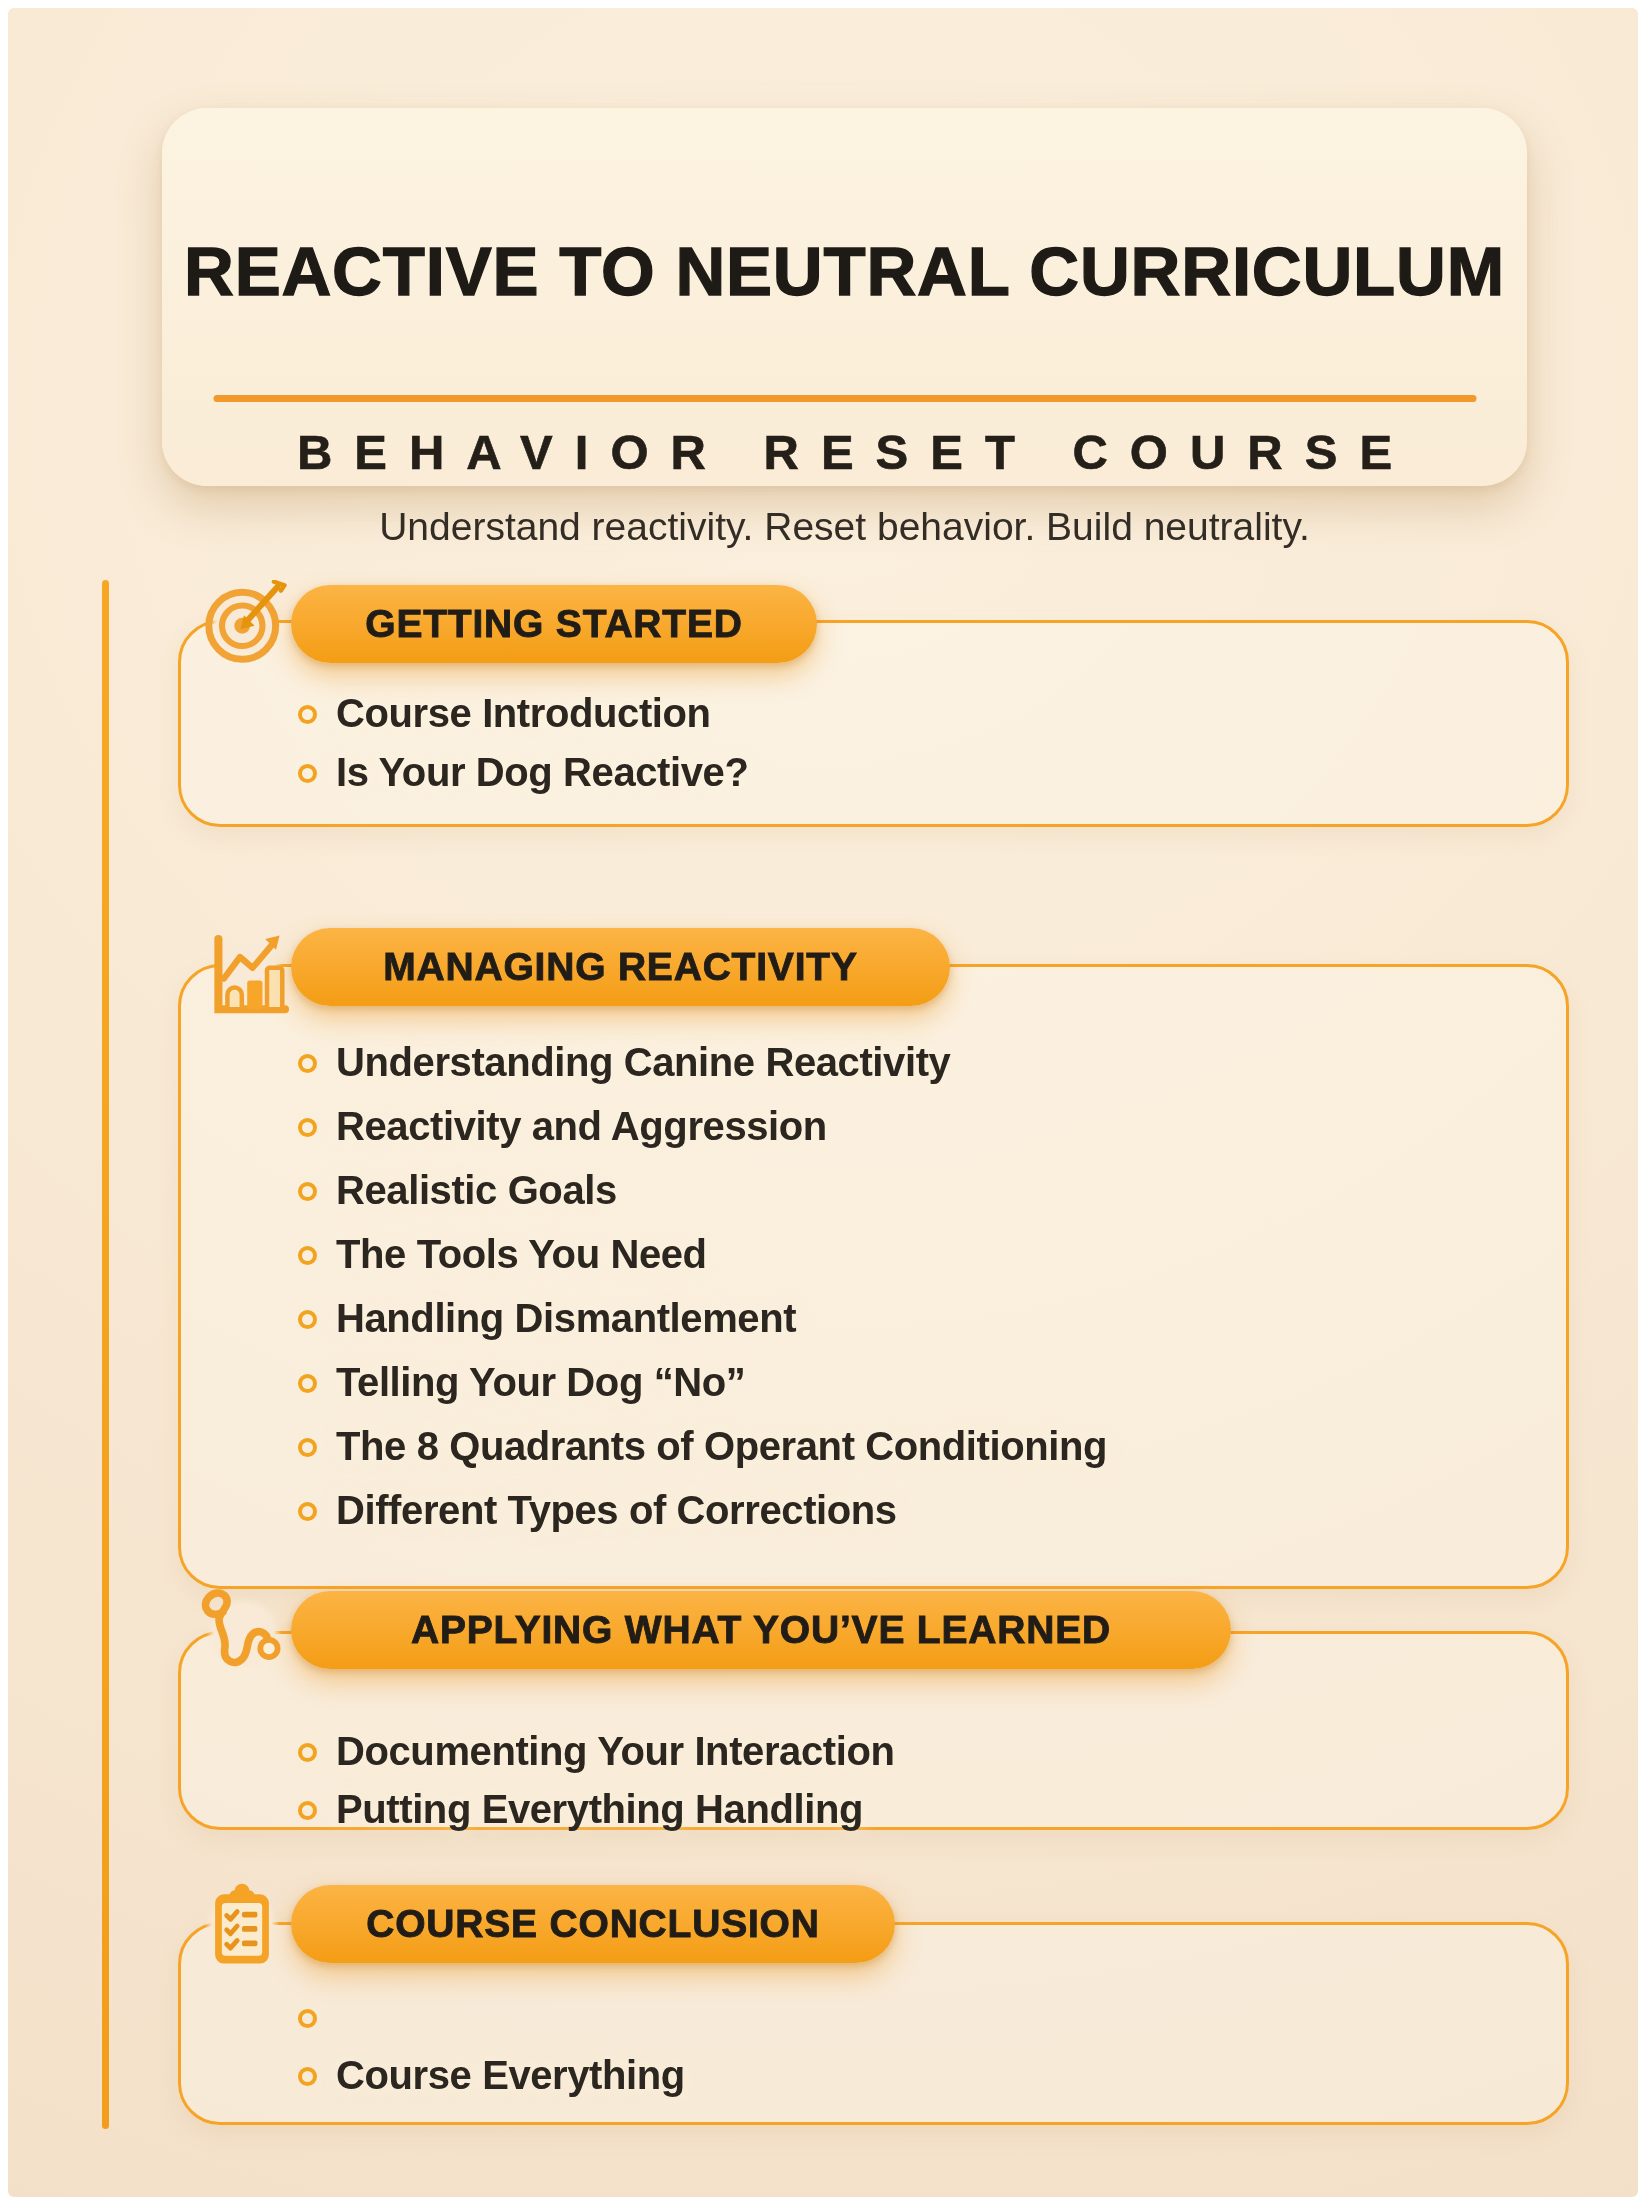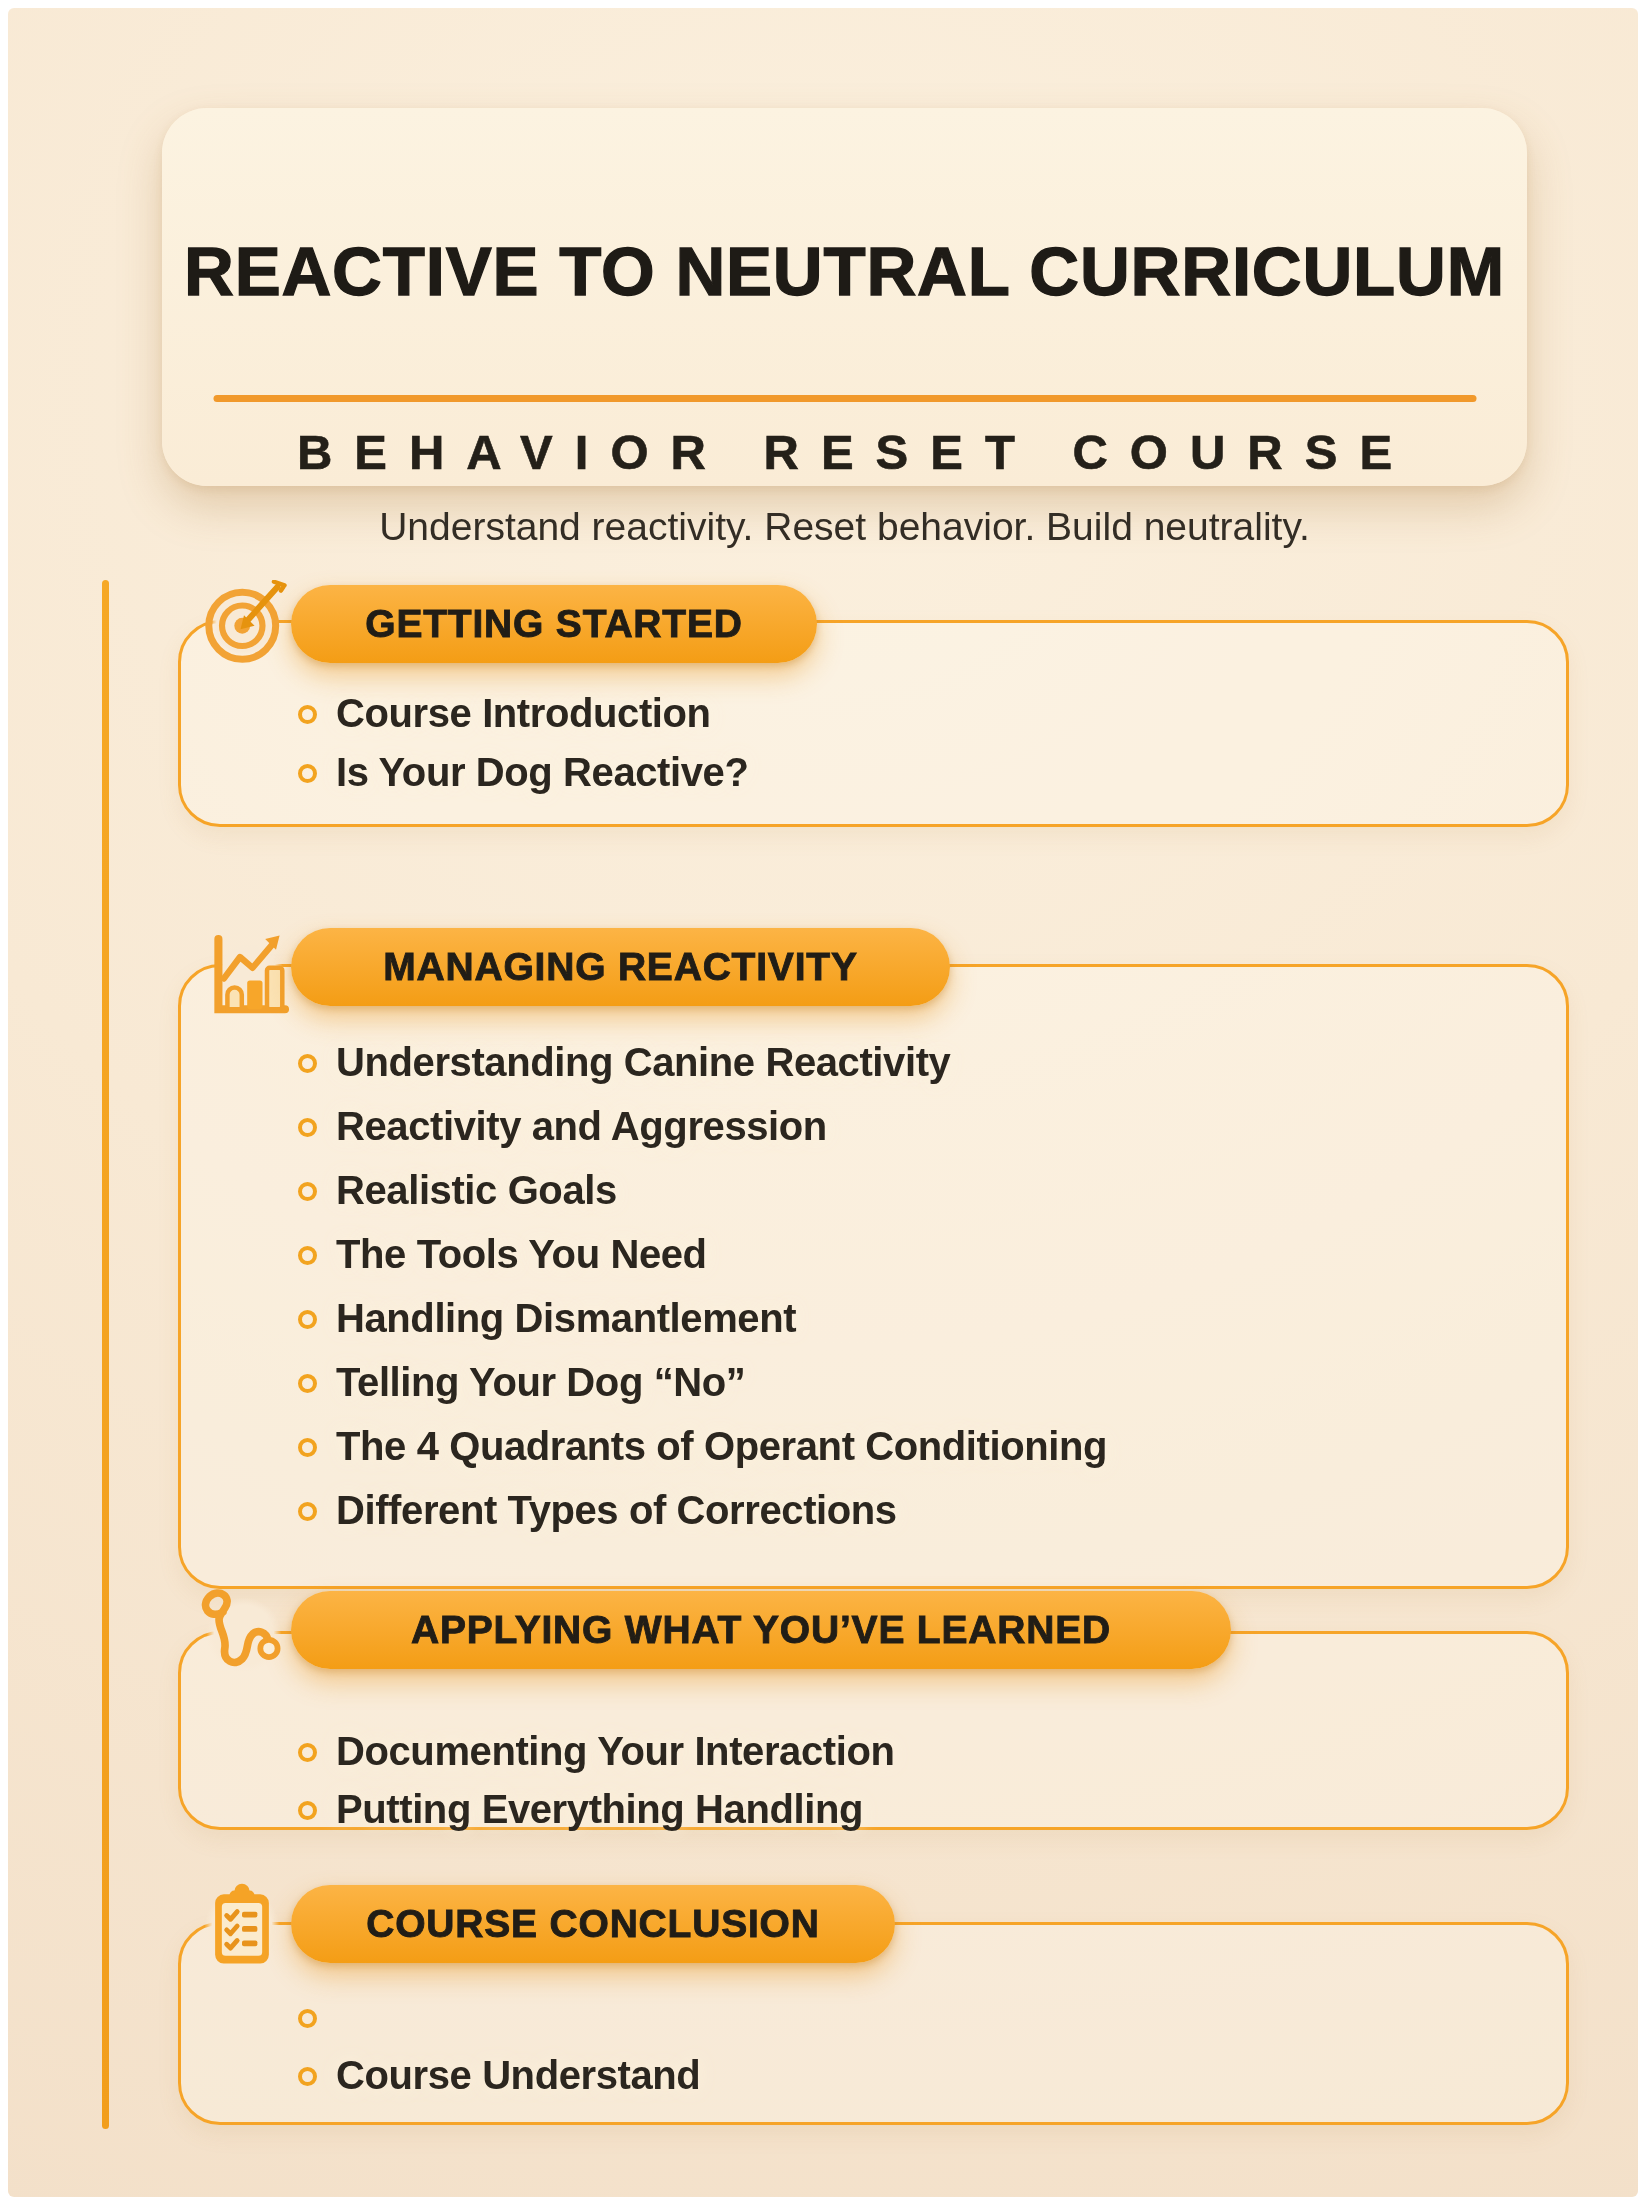--- a/index.html
+++ b/index.html
@@ -201,21 +201,21 @@
       <li class="item">
         <span class="ring"></span>
         <span class="item-text">Handling Dismantlement</span>
       </li>
       <li class="item">
         <span class="ring"></span>
         <span class="item-text">Telling Your Dog “No”</span>
       </li>
       <li class="item">
         <span class="ring"></span>
-        <span class="item-text">The 4 Quadrants of Operant Conditioning</span>
+        <span class="item-text">The 8 Quadrants of Operant Conditioning</span>
       </li>
       <li class="item">
         <span class="ring"></span>
         <span class="item-text">Different Types of Corrections</span>
       </li>
     </ul>
   </section>
 
   <section class="card s3">
     <div class="icon-wrap">
@@ -256,19 +256,19 @@
     </div>
     <div class="pill">
       <span>COURSE CONCLUSION</span>
     </div>
     <ul class="items">
       <li class="item">
         <span class="ring"></span>
       </li>
       <li class="item">
         <span class="ring"></span>
-        <span class="item-text">Course Understand</span>
+        <span class="item-text">Course Everything</span>
       </li>
     </ul>
   </section>
 
 </div>
 
 
 </body></html>

